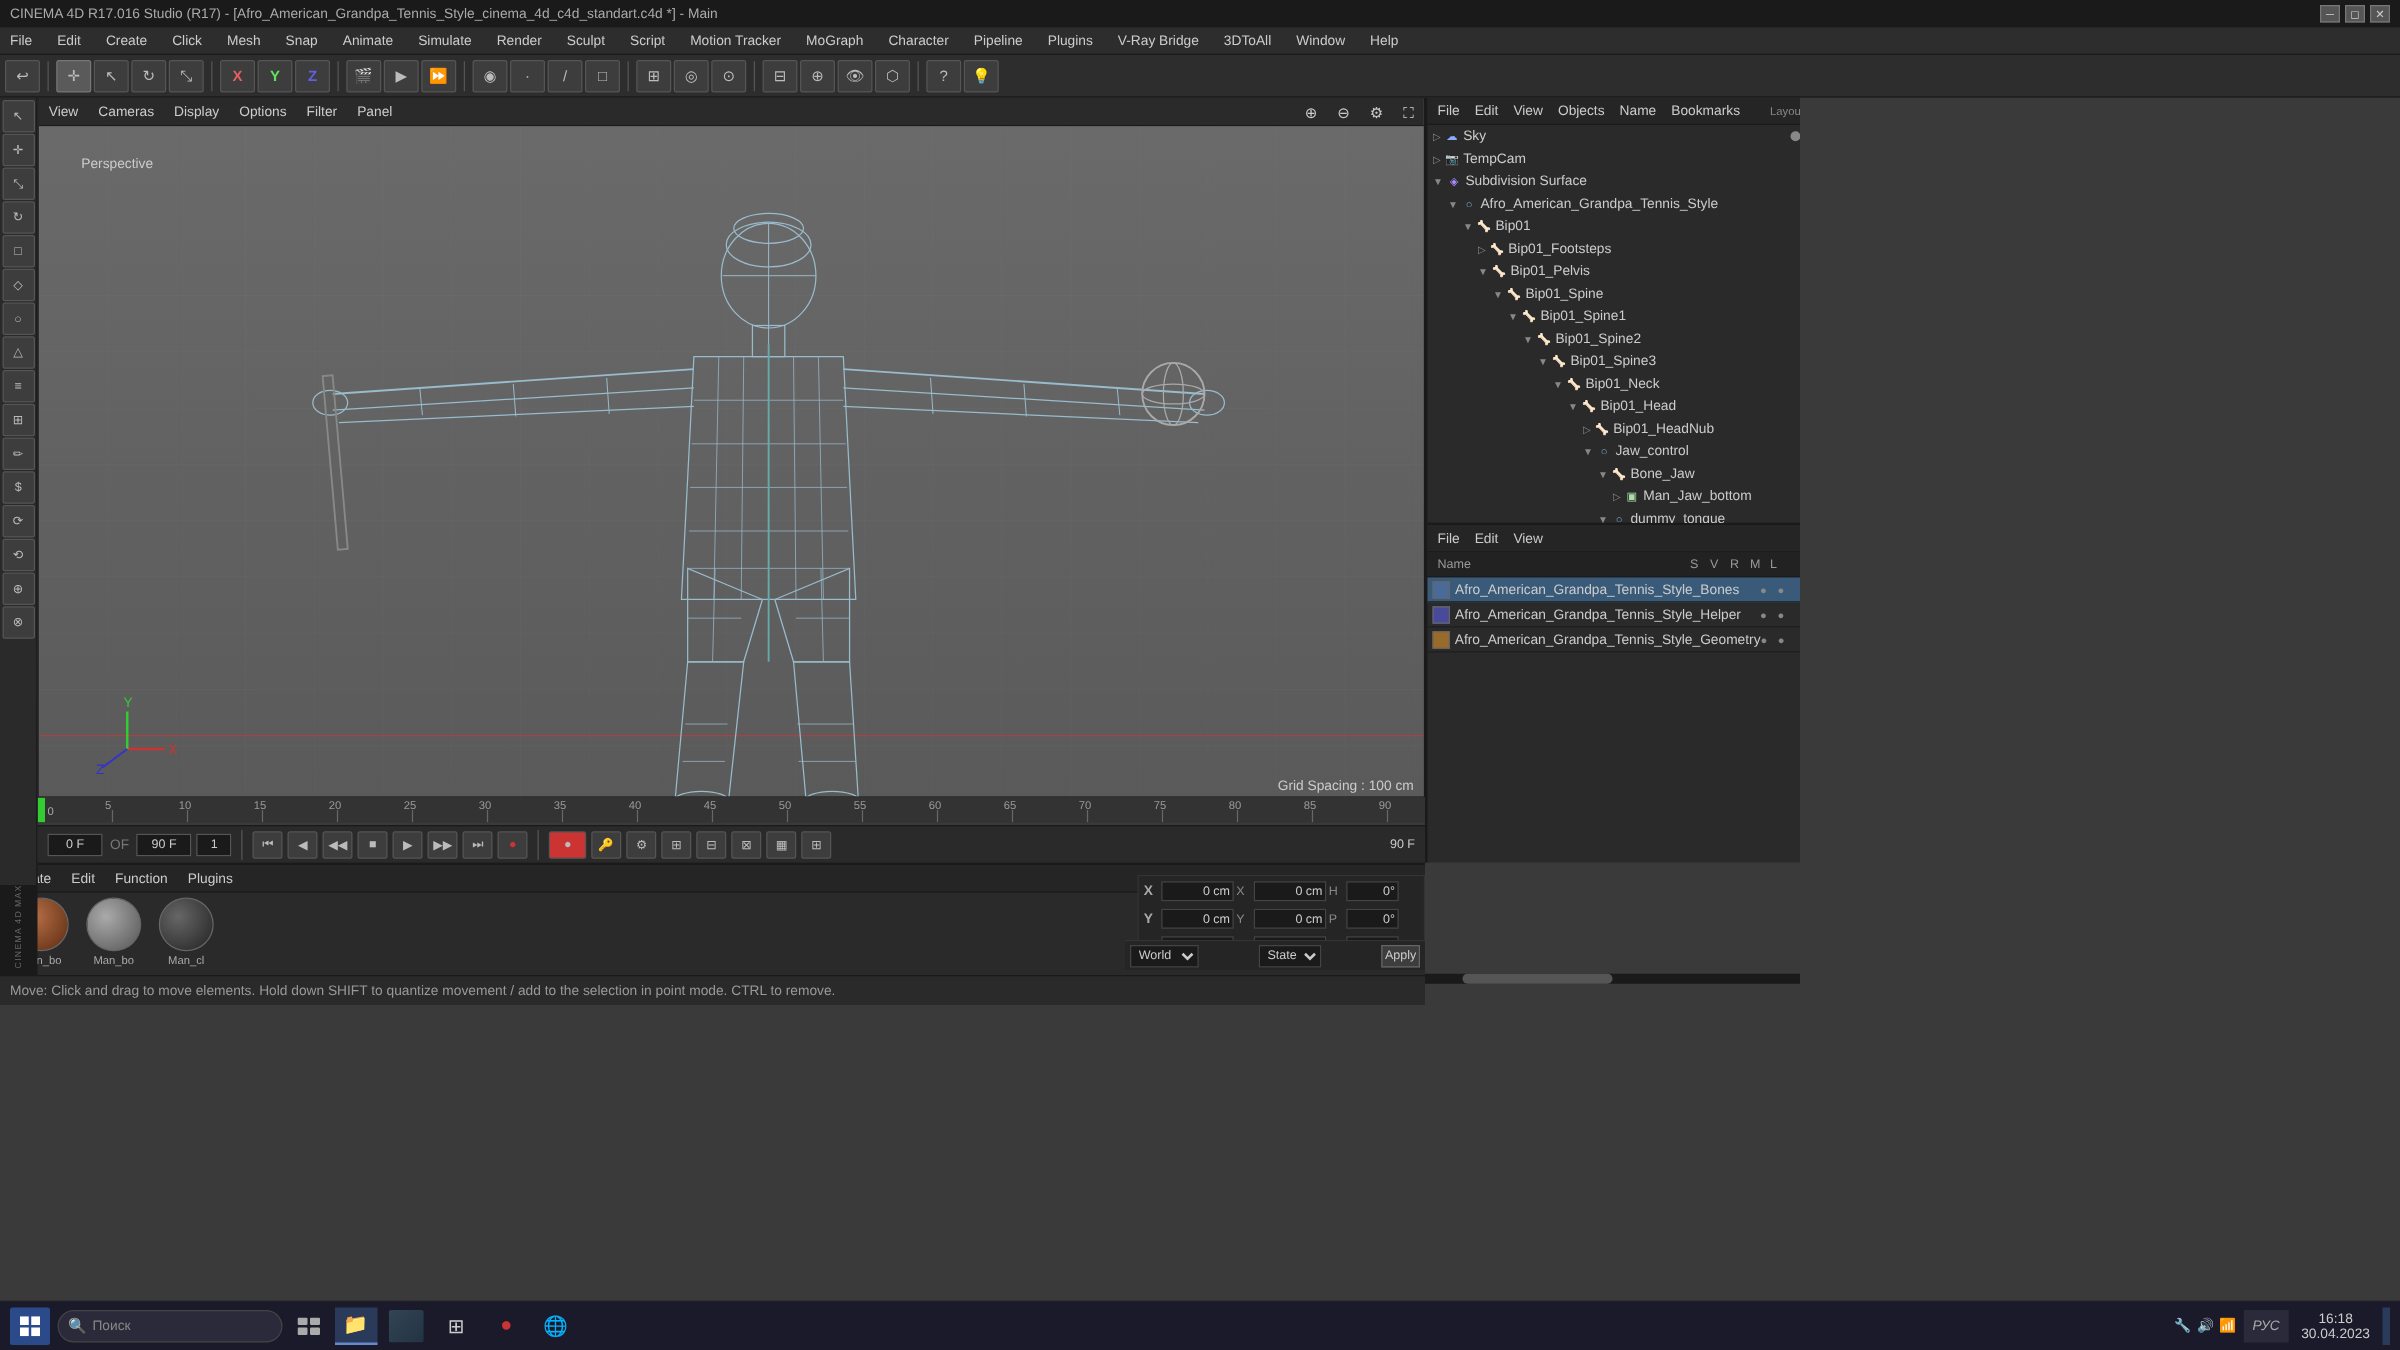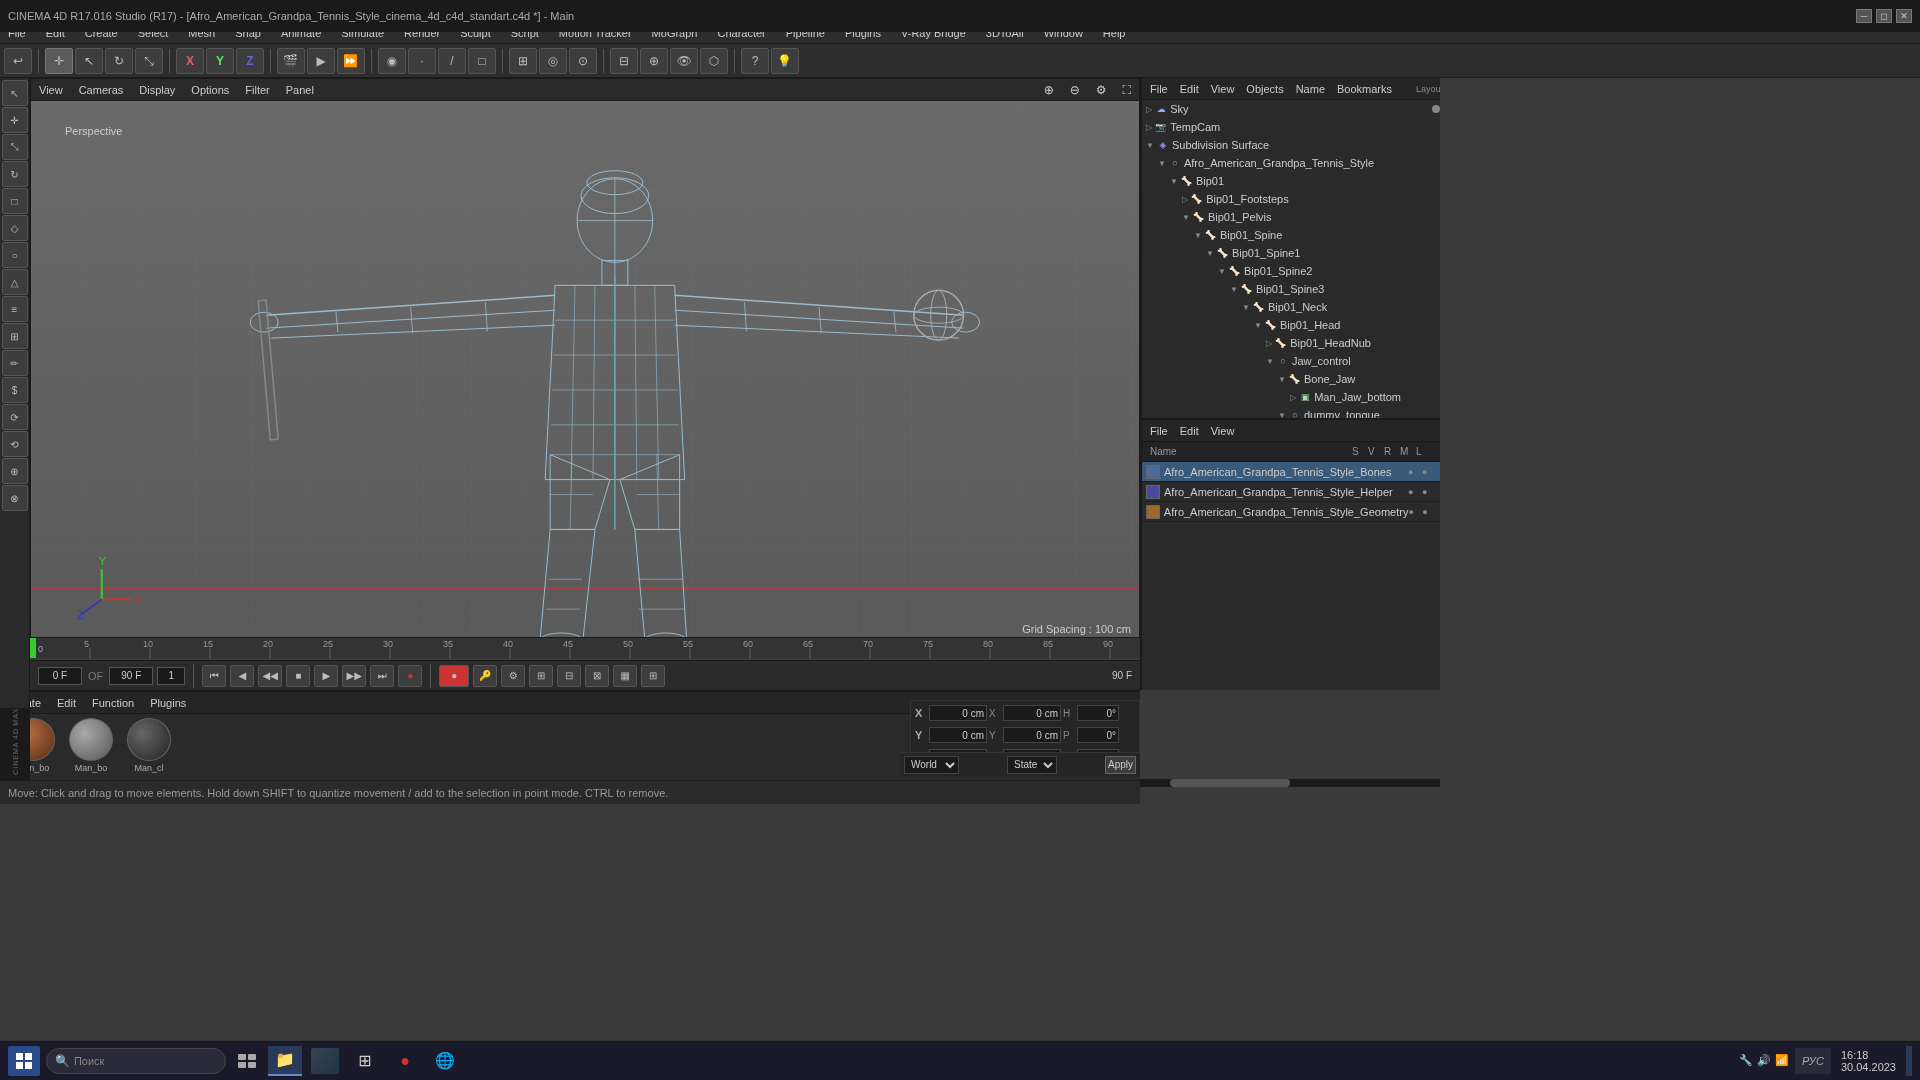--- a/index.html
+++ b/index.html
@@ -1,19 +1,19 @@
 <!DOCTYPE html>
 <html><head>
   <meta charset="utf-8">
   <style>
     * { margin: 0; padding: 0; box-sizing: border-box; }
     body { width: 1920px; height: 1080px; background: #3a3a3a; font-family: Arial, sans-serif; font-size: 11px; color: #ccc; overflow: hidden; position: relative; }
     
     
-    #title-bar { width: 100%; height: 32px; background: #1a1a1a; display: flex; align-items: center; justify-content: space-between; padding: 0 8px; position: absolute; top: 0; z-index: 100; }
+    #title-bar { width: 100%; height: 22px; background: #1a1a1a; display: flex; align-items: center; justify-content: space-between; padding: 0 8px; position: absolute; top: 0; z-index: 100; }
     #title-bar .title { color: #aaa; font-size: 11px; }
     #title-bar .window-controls { display: flex; gap: 4px; }
     #title-bar .win-btn { width: 16px; height: 14px; background: #555; border: 1px solid #777; display: flex; align-items: center; justify-content: center; font-size: 9px; color: #ccc; cursor: pointer; }
     
     
     #menu-bar { position: absolute; top: 22px; width: 100%; height: 22px; background: #2d2d2d; display: flex; align-items: center; padding: 0 4px; gap: 12px; border-bottom: 1px solid #1a1a1a; z-index: 99; }
     #menu-bar span { color: #ccc; font-size: 11px; cursor: pointer; padding: 2px 4px; }
     
     
     #toolbar { position: absolute; top: 44px; width: 100%; height: 34px; background: #2d2d2d; display: flex; align-items: center; padding: 0 4px; gap: 2px; border-bottom: 1px solid #1a1a1a; z-index: 99; }
@@ -108,21 +108,21 @@
     <div class="win-btn">─</div>
     <div class="win-btn">◻</div>
     <div class="win-btn">✕</div>
   </div>
 </div>
 
 <div id="menu-bar">
   <span>File</span>
   <span>Edit</span>
   <span>Create</span>
-  <span>Select</span>
+  <span>Click</span>
   <span>Mesh</span>
   <span>Snap</span>
   <span>Animate</span>
   <span>Simulate</span>
   <span>Render</span>
   <span>Sculpt</span>
   <span>Script</span>
   <span>Motion Tracker</span>
   <span>MoGraph</span>
   <span>Character</span>
@@ -667,21 +667,21 @@
   <div style="display:flex;align-items:center;gap:4px;color:#aaa;font-size:11px;">
     <span>🔧</span>
     <span>🔊</span>
     <span>📶</span>
   </div>
 
   <div style="width:36px;height:26px;background:#2a2a3a;display:flex;align-items:center;justify-content:center;font-size:11px;color:#aaa;cursor:pointer;font-style:italic;">
     <span>РУС</span>
   </div>
 
-  <div style="display:flex;flex-direction:column;align-items:flex-start;font-size:11px;color:#ccc;padding:0 4px;cursor:pointer;">
+  <div style="display:flex;flex-direction:column;align-items:center;font-size:11px;color:#ccc;padding:0 4px;cursor:pointer;">
     <span>16:18</span>
     <span>30.04.2023</span>
   </div>
 
   <div style="width:6px;height:30px;background:#2a3a5a;cursor:pointer;"></div>
 </div>
 
 <div id="h-scrollbar">
   <div class="scroll-thumb" style="width:40%;margin-left:10%;"></div>
 </div>

